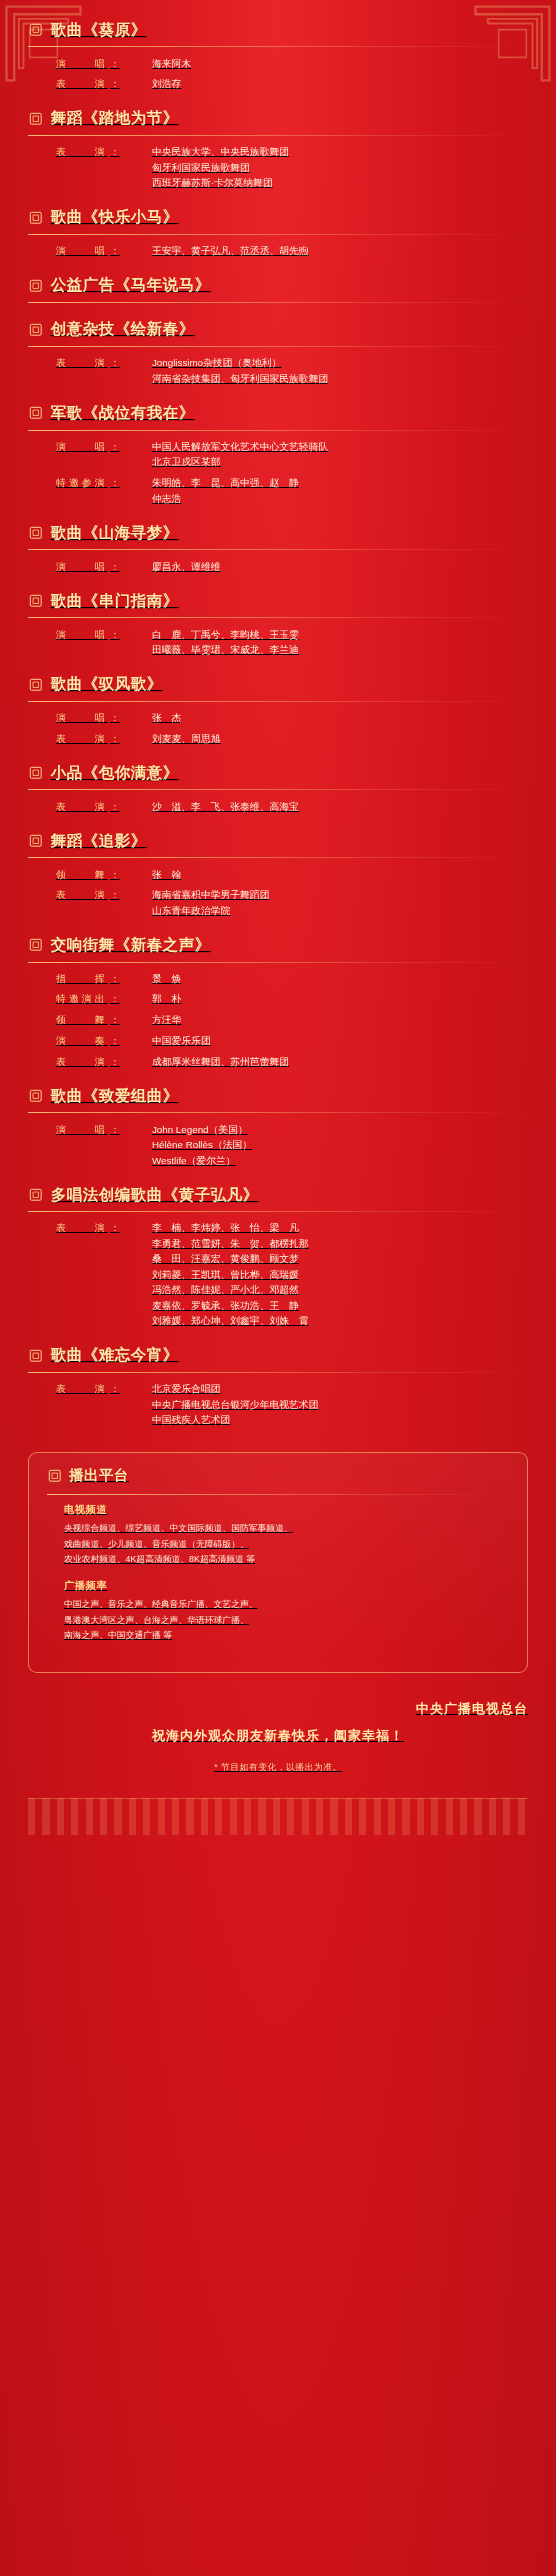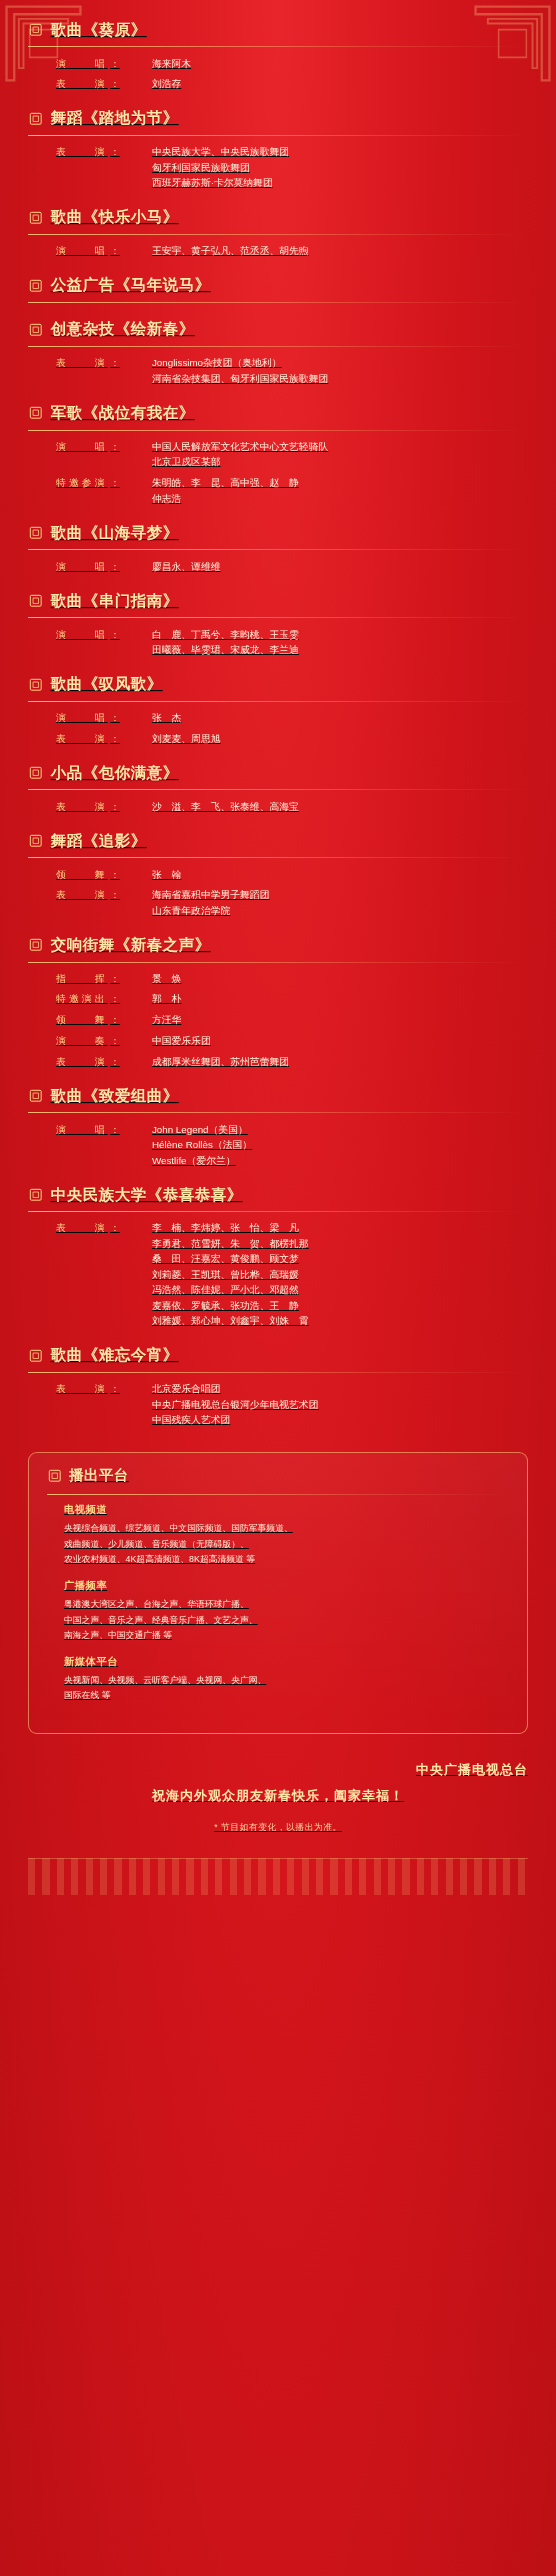--- a/index.html
+++ b/index.html
@@ -488,21 +488,21 @@
           </div>
         </div>
         <div class="block">
           <div class="title-row">
             <span class="tbadge">
               <svg viewBox="0 0 40 40">
                 <rect x="6" y="6" width="28" height="28" rx="3" fill="none" stroke="#ffd98a" stroke-width="2.5"></rect>
                 <path d="M13 13h14v14H13z" fill="none" stroke="#ffd98a" stroke-width="2"></path>
               </svg>
             </span>
-            <span class="ttext">中央民族大学《恭喜恭喜》</span>
+            <span class="ttext">多唱法创编歌曲《黄子弘凡》</span>
           </div>
           <div class="rule"></div>
           <div class="creditrow">
             <span class="role">表　　演</span>
             <span class="colon">：</span>
             <span class="names">
               <span class="line">李　楠、李炜婷、张　怡、梁　凡</span>
               <span class="line">李勇君、范雪妍、朱　贺、都楞扎那</span>
               <span class="line">桑　田、汪嘉宏、黄俊鹏、顾文梦</span>
               <span class="line">刘莉菱、王凯琪、曾比桦、高瑞媛</span>
@@ -551,30 +551,23 @@
             <div class="pg-head">电视频道</div>
             <div class="pg-body">
               <span class="line">央视综合频道、综艺频道、中文国际频道、国防军事频道、</span>
               <span class="line">戏曲频道、少儿频道、音乐频道（无障碍版）、</span>
               <span class="line">农业农村频道、4K超高清频道、8K超高清频道 等</span>
             </div>
           </div>
           <div class="platform-group">
             <div class="pg-head">广播频率</div>
             <div class="pg-body">
+              <span class="line">中国之声、音乐之声、经典音乐广播、文艺之声、</span>
               <span class="line">粤港澳大湾区之声、台海之声、华语环球广播、</span>
-              <span class="line">中国之声、音乐之声、经典音乐广播、文艺之声、</span>
               <span class="line">南海之声、中国交通广播 等</span>
-            </div>
-          </div>
-          <div class="platform-group">
-            <div class="pg-head">新媒体平台</div>
-            <div class="pg-body">
-              <span class="line">央视新闻、央视频、云听客户端、央视网、央广网、</span>
-              <span class="line">国际在线 等</span>
             </div>
           </div>
         </div>
     </div>
 
     <div class="closing">
       <div class="l1">中央广播电视总台</div>
       <div class="l2">祝海内外观众朋友新春快乐，阖家幸福！</div>
       <div class="note">* 节目如有变化，以播出为准。</div>
     </div>

